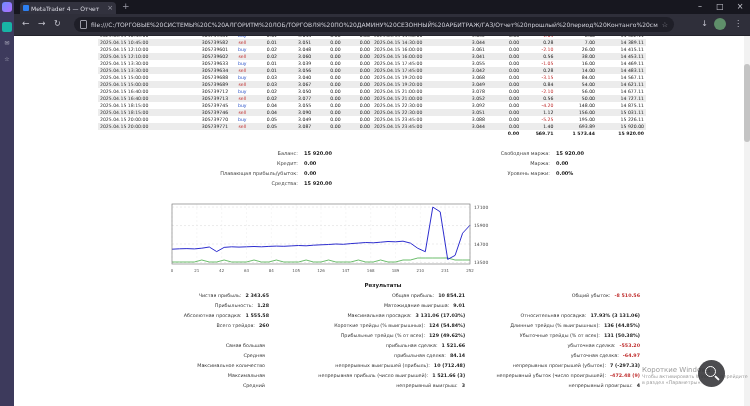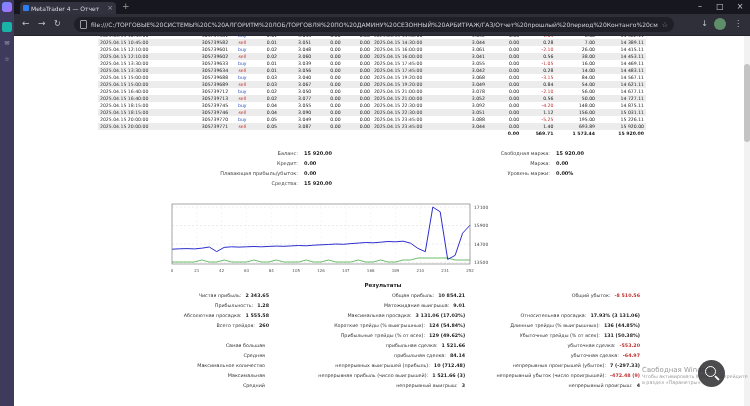--- a/index.html
+++ b/index.html
@@ -560,21 +560,21 @@
             <span class="rv">3</span>
           </div>
           <div class="rcell">
             <span class="rl">непрерывный проигрыш:</span>
             <span class="rv">4</span>
           </div>
         </div>
     </div>
 
     <div class="wm">
-      <div class="l1">Свободная Windows</div>
+      <div class="l1">Короткие Windows</div>
       <div class="l2">Чтобы активировать Windows, перейдите в раздел «Параметры».</div>
     </div>
 
     <div class="vscroll">
       <div class="vthumb"></div>
     </div>
   </div>
 
   <div class="zoom">
     <span class="lens"></span>

